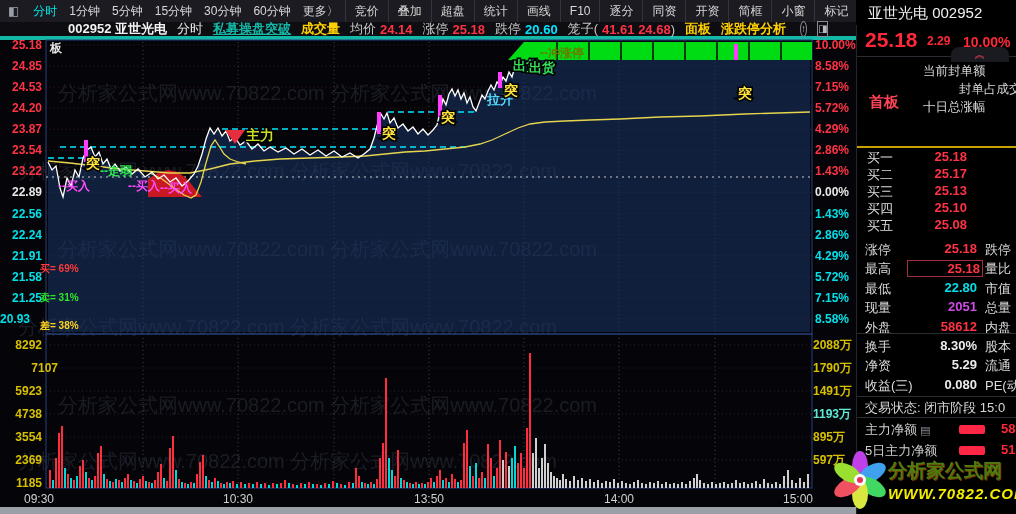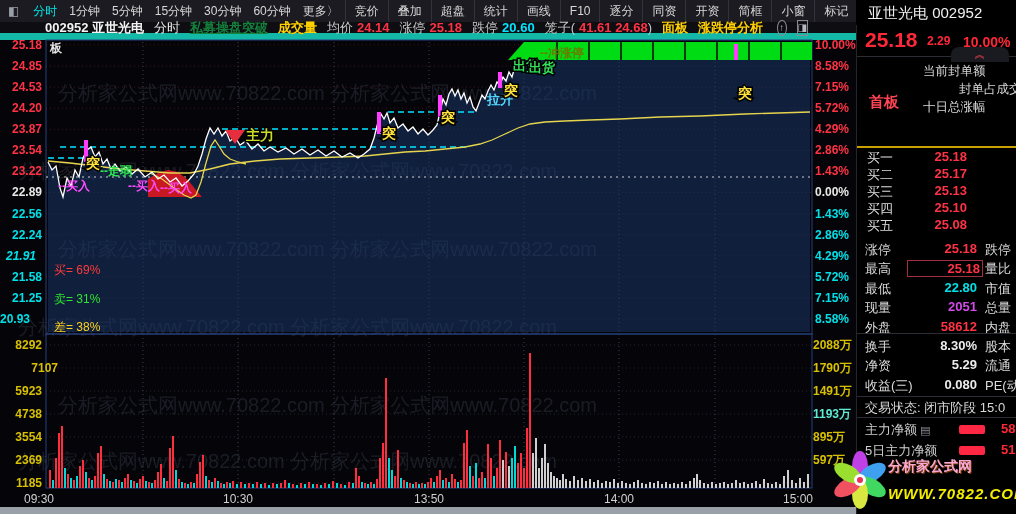--- a/index.html
+++ b/index.html
@@ -9,38 +9,38 @@
   .toolbar{position:absolute;left:0;top:0;width:856px;height:22px;background:#1b1b21;
            display:flex;align-items:center;font-size:12px;color:#d8d8d8;box-sizing:border-box;}
   .split-icon{margin:0 8px 0 8px;color:#9aa0aa;font-size:12px;cursor:pointer;}
   .tb-item{padding:0 6px;white-space:nowrap;cursor:pointer;line-height:22px;}
   .tb-item.active{color:#00e5e5;}
   .tb-item.boxed{border-left:1px solid #33333c;padding:0 9px;}
   .panel-header{position:absolute;left:856px;top:0;width:160px;height:25px;background:#000;
                 color:#f0f0f0;font-size:15px;line-height:25px;padding-left:12px;box-sizing:border-box;white-space:nowrap;}
   
   .infobar{position:absolute;left:0;top:22px;width:856px;height:18px;background:#0d0d12;
-           border-bottom:7px solid #14b8a6;display:flex;align-items:center;font-size:13px;
-           color:#c8c8c8;box-sizing:border-box;padding-left:45px;white-space:nowrap;}
+           border-bottom:4px solid #14b8a6;display:flex;align-items:center;font-size:13px;
+           color:#c8c8c8;box-sizing:border-box;padding-left:68px;white-space:nowrap;}
   .infobar span{margin-right:10px;}
   .ib-strong{color:#f2f2f2;font-weight:bold;}
   .ib-white{color:#e8e8e8;}
-  .ib-und{color:#15803d;font-weight:bold;text-decoration:underline;}
+  .ib-und{color:#14b8a6;font-weight:bold;text-decoration:underline;}
   .ib-yel{color:#ffd000;font-weight:bold;}
   .ib-red{color:#ff3344;font-weight:bold;margin-left:-6px;}
   .ib-cyan{color:#00e5ff;font-weight:bold;margin-left:-6px;}
   .ib-lab{margin-right:4px;}
   .ib-paren{margin:0 0 0 -10px;}
   .ico-btn{display:inline-block;width:14px;height:14px;border:1px solid #8a8a94;color:#b8b8c2;
            font-size:10px;line-height:13px;text-align:center;margin-right:8px;cursor:pointer;}
   .ico-round{border-radius:50%;}
   
   #chart{position:absolute;left:0;top:0;width:856px;height:514px;}
   .axlbl{position:absolute;font-size:12px;font-weight:bold;line-height:14px;width:42px;}
-  .pct-line{position:absolute;left:54px;font-size:12px;font-weight:normal;z-index:3;}
+  .pct-line{position:absolute;left:40px;font-size:10px;font-weight:bold;z-index:3;}
   .timelbl{position:absolute;top:492px;font-size:12px;color:#d0d0d0;z-index:3;}
   .bottom-strip{position:absolute;left:0;top:507px;width:856px;height:7px;background:#9aa0a8;}
   
   .rpanel{position:absolute;left:856px;top:25px;width:160px;height:489px;background:#000;
           border-left:1px solid #24242c;box-sizing:border-box;z-index:4;}
   .rp-sep{position:absolute;left:0;width:160px;height:1px;background:#2c2c34;}
   .rp-bigprice{position:absolute;left:8px;top:3px;font-size:21px;font-weight:bold;color:#ff2838;}
   .rp-chg{position:absolute;left:70px;top:9px;font-size:12px;font-weight:bold;color:#ff2838;}
   .rp-pct{position:absolute;left:106px;top:9px;font-size:14px;font-weight:bold;color:#ff2838;}
   .rp-tag{position:absolute;left:12px;top:68px;font-size:15px;font-weight:bold;color:#ff4455;}
@@ -56,21 +56,21 @@
   .v.red{color:#ff3344;} .v.cyan{color:#00e0e8;} .v.mag{color:#d24ae8;} .v.wht{color:#ececec;}
   .v.boxed{border:1px solid #a03040;padding:0 2px;}
   .rp-status{position:absolute;left:8px;top:374px;width:152px;font-size:13px;color:#d8d8d8;
              white-space:nowrap;overflow:hidden;}
   .flowrow{position:absolute;left:8px;width:152px;height:16px;font-size:13px;color:#d0d0d0;white-space:nowrap;}
   .flowrow .bar{position:absolute;left:94px;top:4px;width:26px;height:9px;background:#ff2744;border-radius:2px;}
   .flowrow .fv{position:absolute;left:136px;width:20px;overflow:hidden;color:#ff2838;font-weight:bold;}
   .flow-icon{color:#8a8a94;font-size:11px;margin-left:3px;}
   
   .logo{position:absolute;left:832px;top:448px;width:184px;height:66px;z-index:6;}
-  .logo .sitename{position:absolute;left:56px;top:10px;font-size:14px;font-weight:bold;color:#f9a8d4;
+  .logo .sitename{position:absolute;left:56px;top:10px;font-size:19px;font-weight:bold;color:#4d7c0f;
         text-shadow:1px 1px 0 #7a3800,2px 2px 2px #000;white-space:nowrap;}
   .logo .siteurl{position:absolute;left:56px;top:37px;font-size:15px;font-weight:bold;font-style:italic;
         color:#f5ee00;letter-spacing:1px;text-shadow:1px 1px 2px #000;white-space:nowrap;}
 </style>
 </head>
 <body>
 
 <div id="screen">
 
   <div class="toolbar" id="toolbar">
@@ -428,21 +428,21 @@
       <div class="axlbl" style="left: 0px; top: 38px; color: rgb(255, 51, 68); text-align: right;">25.18</div>
       <div class="axlbl" style="left: 0px; top: 59.07px; color: rgb(255, 51, 68); text-align: right;">24.85</div>
       <div class="axlbl" style="left: 0px; top: 80.14px; color: rgb(255, 51, 68); text-align: right;">24.53</div>
       <div class="axlbl" style="left: 0px; top: 101.21px; color: rgb(255, 51, 68); text-align: right;">24.20</div>
       <div class="axlbl" style="left: 0px; top: 122.28px; color: rgb(255, 51, 68); text-align: right;">23.87</div>
       <div class="axlbl" style="left: 0px; top: 143.35px; color: rgb(255, 51, 68); text-align: right;">23.54</div>
       <div class="axlbl" style="left: 0px; top: 164.42px; color: rgb(255, 51, 68); text-align: right;">23.22</div>
       <div class="axlbl" style="left: 0px; top: 185.49px; color: rgb(232, 232, 232); text-align: right;">22.89</div>
       <div class="axlbl" style="left: 0px; top: 206.56px; color: rgb(0, 224, 232); text-align: right;">22.56</div>
       <div class="axlbl" style="left: 0px; top: 227.63px; color: rgb(0, 224, 232); text-align: right;">22.24</div>
-      <div class="axlbl" style="left: 0px; top: 248.7px; color: rgb(0, 224, 232); text-align: center; font-style: italic;">21.91</div>
+      <div class="axlbl" style="left: 0px; top: 248.7px; color: rgb(0, 224, 232); text-align: right;">21.91</div>
       <div class="axlbl" style="left: 0px; top: 269.77px; color: rgb(0, 224, 232); text-align: right;">21.58</div>
       <div class="axlbl" style="left: 0px; top: 290.84px; color: rgb(0, 224, 232); text-align: right;">21.25</div>
       <div class="axlbl" style="left: 0px; top: 311.91px; color: rgb(0, 224, 232); text-align: left;">20.93</div>
       <div class="axlbl" style="left: 0px; top: 338px; color: rgb(216, 192, 0); text-align: right;">8292</div>
       <div class="axlbl" style="left: 16px; top: 361px; color: rgb(216, 192, 0); text-align: right;">7107</div>
       <div class="axlbl" style="left: 0px; top: 384px; color: rgb(216, 192, 0); text-align: right;">5923</div>
       <div class="axlbl" style="left: 0px; top: 407px; color: rgb(216, 192, 0); text-align: right;">4738</div>
       <div class="axlbl" style="left: 0px; top: 430px; color: rgb(216, 192, 0); text-align: right;">3554</div>
       <div class="axlbl" style="left: 0px; top: 453px; color: rgb(216, 192, 0); text-align: right;">2369</div>
       <div class="axlbl" style="left: 0px; top: 476px; color: rgb(216, 192, 0); text-align: right;">1185</div>

